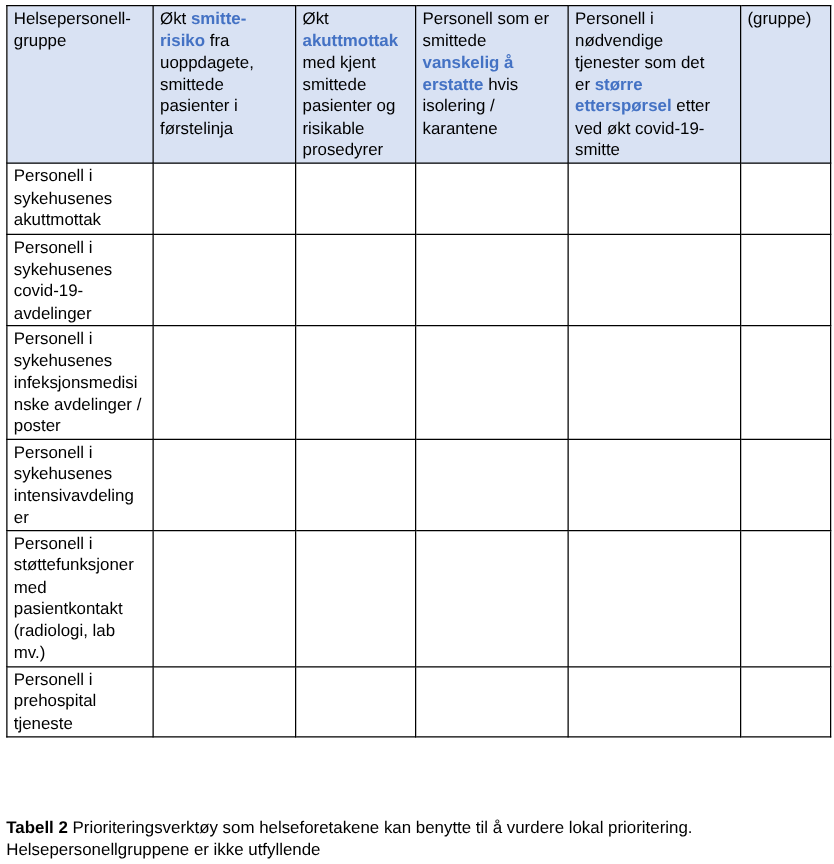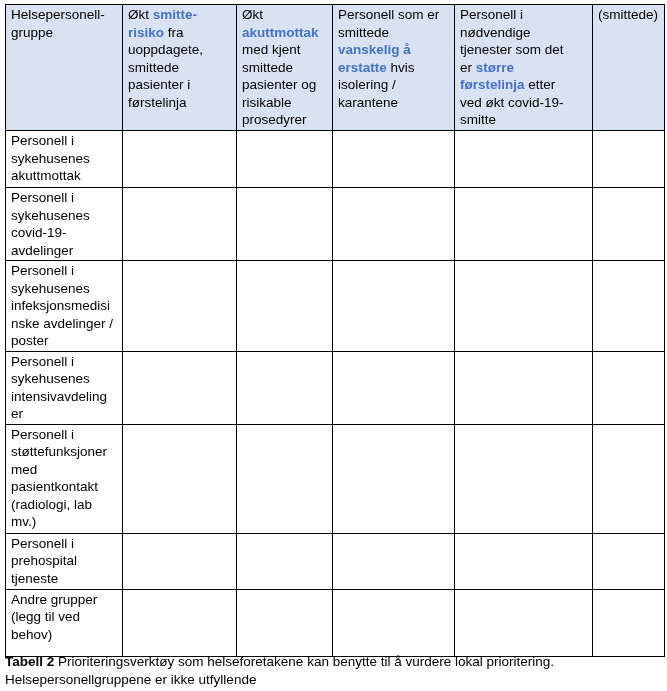--- a/index.html
+++ b/index.html
@@ -94,24 +94,24 @@
 prosedyrer</span></th>
         <th><span>Personell som er
 smittede </span><span class="hl">vanskelig å
 erstatte</span><span> hvis
 isolering /
 karantene</span></th>
         <th><span>Personell i
 nødvendige
 tjenester som det
 er </span><span class="hl">større
-førstelinja</span><span> etter
+etterspørsel</span><span> etter
 ved økt covid-19-
 smitte</span></th>
-        <th>(smittede)</th>
+        <th>(gruppe)</th>
       </tr>
     </thead>
     <tbody>
       <tr style="height:57px">
         <td>Personell i
 sykehusenes
 akuttmottak</td>
         <td></td>
         <td></td>
         <td></td>
@@ -168,29 +168,19 @@
       <tr style="height:56px">
         <td>Personell i
 prehospital
 tjeneste</td>
         <td></td>
         <td></td>
         <td></td>
         <td></td>
         <td></td>
       </tr>
-      <tr style="height:67px">
-        <td>Andre grupper
-(legg til ved
-behov)</td>
-        <td></td>
-        <td></td>
-        <td></td>
-        <td></td>
-        <td></td>
-      </tr>
     </tbody>
   </table>
 
   <p class="caption"><span class="cap-bold">Tabell 2</span><span> Prioriteringsverktøy som helseforetakene kan benytte til å vurdere lokal prioritering.
 Helsepersonellgruppene er ikke utfyllende</span></p>
 
 </div>
 
 </body></html>

